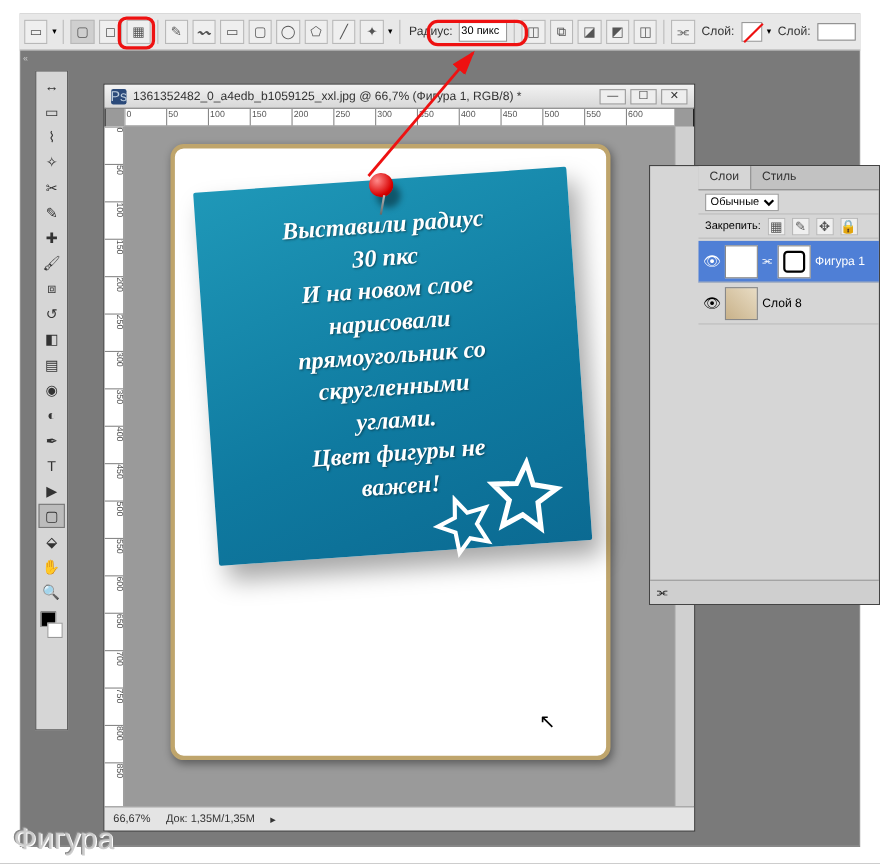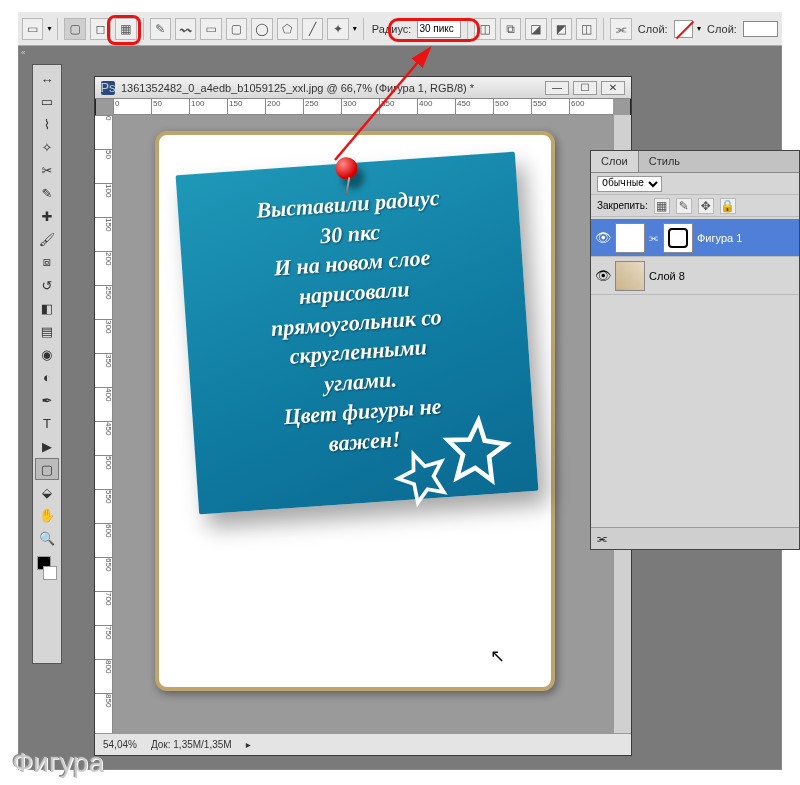--- a/index.html
+++ b/index.html
@@ -112,27 +112,27 @@
   .status {
     position:absolute; left:0; bottom:0; right:0; height:22px; background:#e4e4e4;
     border-top:1px solid #999; display:flex; align-items:center; gap:14px; padding:0 8px; font-size:10px; color:#333;
   }
   .sb { position:absolute; background:#d0d0d0; }
   .sb.v { right:0; top:38px; width:18px; bottom:22px; border-left:1px solid #999;}
 
   
   .panel {
     position:absolute; right:0; top:150px; width:210px; height:400px;
-    background:#d6d6d6; border:1px solid #444;
+    background:#d6d6d6; border:1px solid #444;padding-left:44px;
   }
   .p-tabs { height:22px; display:flex; background:#c2c2c2; border-bottom:1px solid #888;}
   .p-tab { padding:4px 10px; font-size:11px; color:#333;}
   .p-tab.active { background:#d6d6d6; border-right:1px solid #888;}
   .p-row { height:22px; display:flex; align-items:center; padding:0 6px; gap:6px; border-bottom:1px solid #bbb; font-size:10px;}
-  .p-select { background:#fff; border:1px solid #999; font-size:10px; height:16px;font-family:Liberation Mono, monospace;}
+  .p-select { background:#fff; border:1px solid #999; font-size:10px; height:16px;}
   .layers { padding:2px 0;}
   .layer {
     height:38px; display:flex; align-items:center; gap:4px; padding:0 4px;
     border-bottom:1px solid #bbb;
   }
   .layer.sel { background:#4f7fd6; color:#fff;}
   .eye { width:16px;height:16px; font-size:13px; text-align:center;}
   .thumb { width:30px;height:30px; background:#fff; border:1px solid #888; position:relative;}
   .thumb.mask::after{content:"";position:absolute;inset:4px;background:#fff;border:2px solid #000;border-radius:4px;}
   .link-ico{ width:10px; font-size:10px;}
@@ -291,21 +291,21 @@
         <div class="star star2">
           <svg viewBox="0 0 24 24">
               <path d="M12 2l2.6 6.6L22 9.3l-5.5 4.7L18 22l-6-3.8L6 22l1.5-8L2 9.3l7.4-.7z" fill="none" stroke="#fff" stroke-width="1.6"></path>
             </svg>
         </div>
       </div>
       <span class="cursor">↖</span>
     </div>
   </div>
   <div class="status">
-    <span>54,04%</span>
+    <span>66,67%</span>
     <span>Док: 1,35M/1,35M</span>
     <span>▸</span>
   </div>
 </div>
 
 <div class="panel">
   <div class="p-tabs">
     <div class="p-tab active">Слои</div>
     <div class="p-tab">Стиль</div>
   </div>

